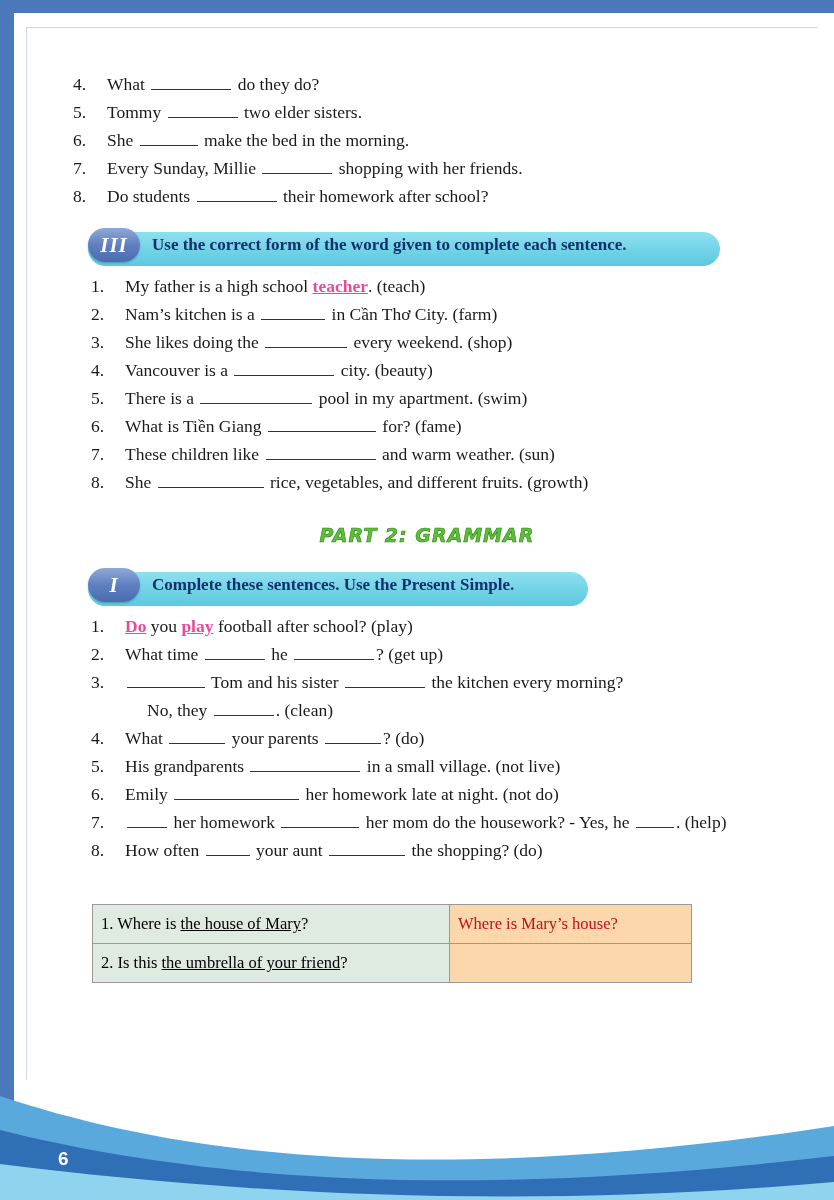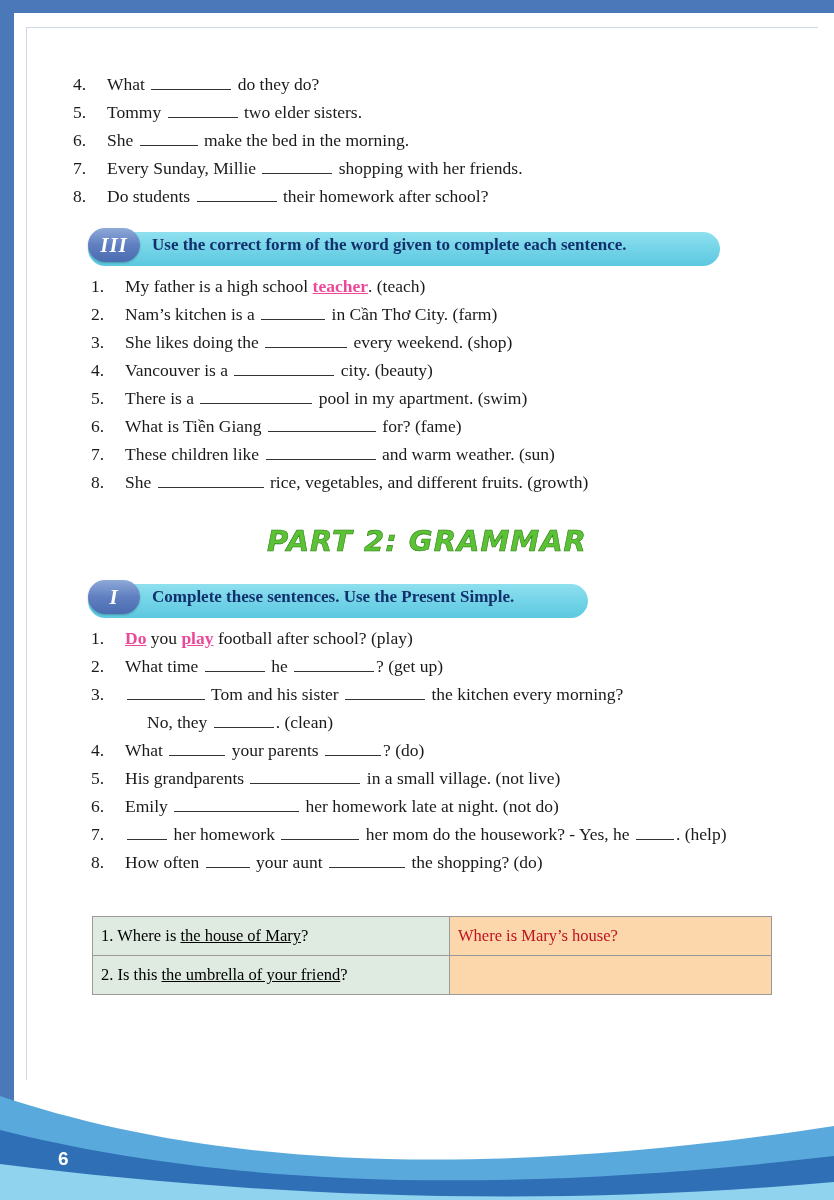--- a/index.html
+++ b/index.html
@@ -147,30 +147,30 @@
     white-space: nowrap;
   }
 
   
   .part-title {
     text-align: center;
     color: #5bc236;
     font-family: "DejaVu Sans", sans-serif;
     font-weight: bold;
     font-style: italic;
-    font-size: 29px;
+    font-size: 19px;
     letter-spacing: 1px;
     -webkit-text-stroke: 0.6px #2f7d16;
     margin: 28px 0 26px 0;
   }
 
   
   .rw-table {
     margin: 18px 0 0 32px;
-    width: 680px;
+    width: 600px;
     border-collapse: collapse;
     table-layout: fixed;
   }
   .rw-table td {
     border: 1px solid #9a9a9a;
     height: 32px;
     padding: 3px 8px;
     font-size: 16.5px;
     vertical-align: middle;
   }

